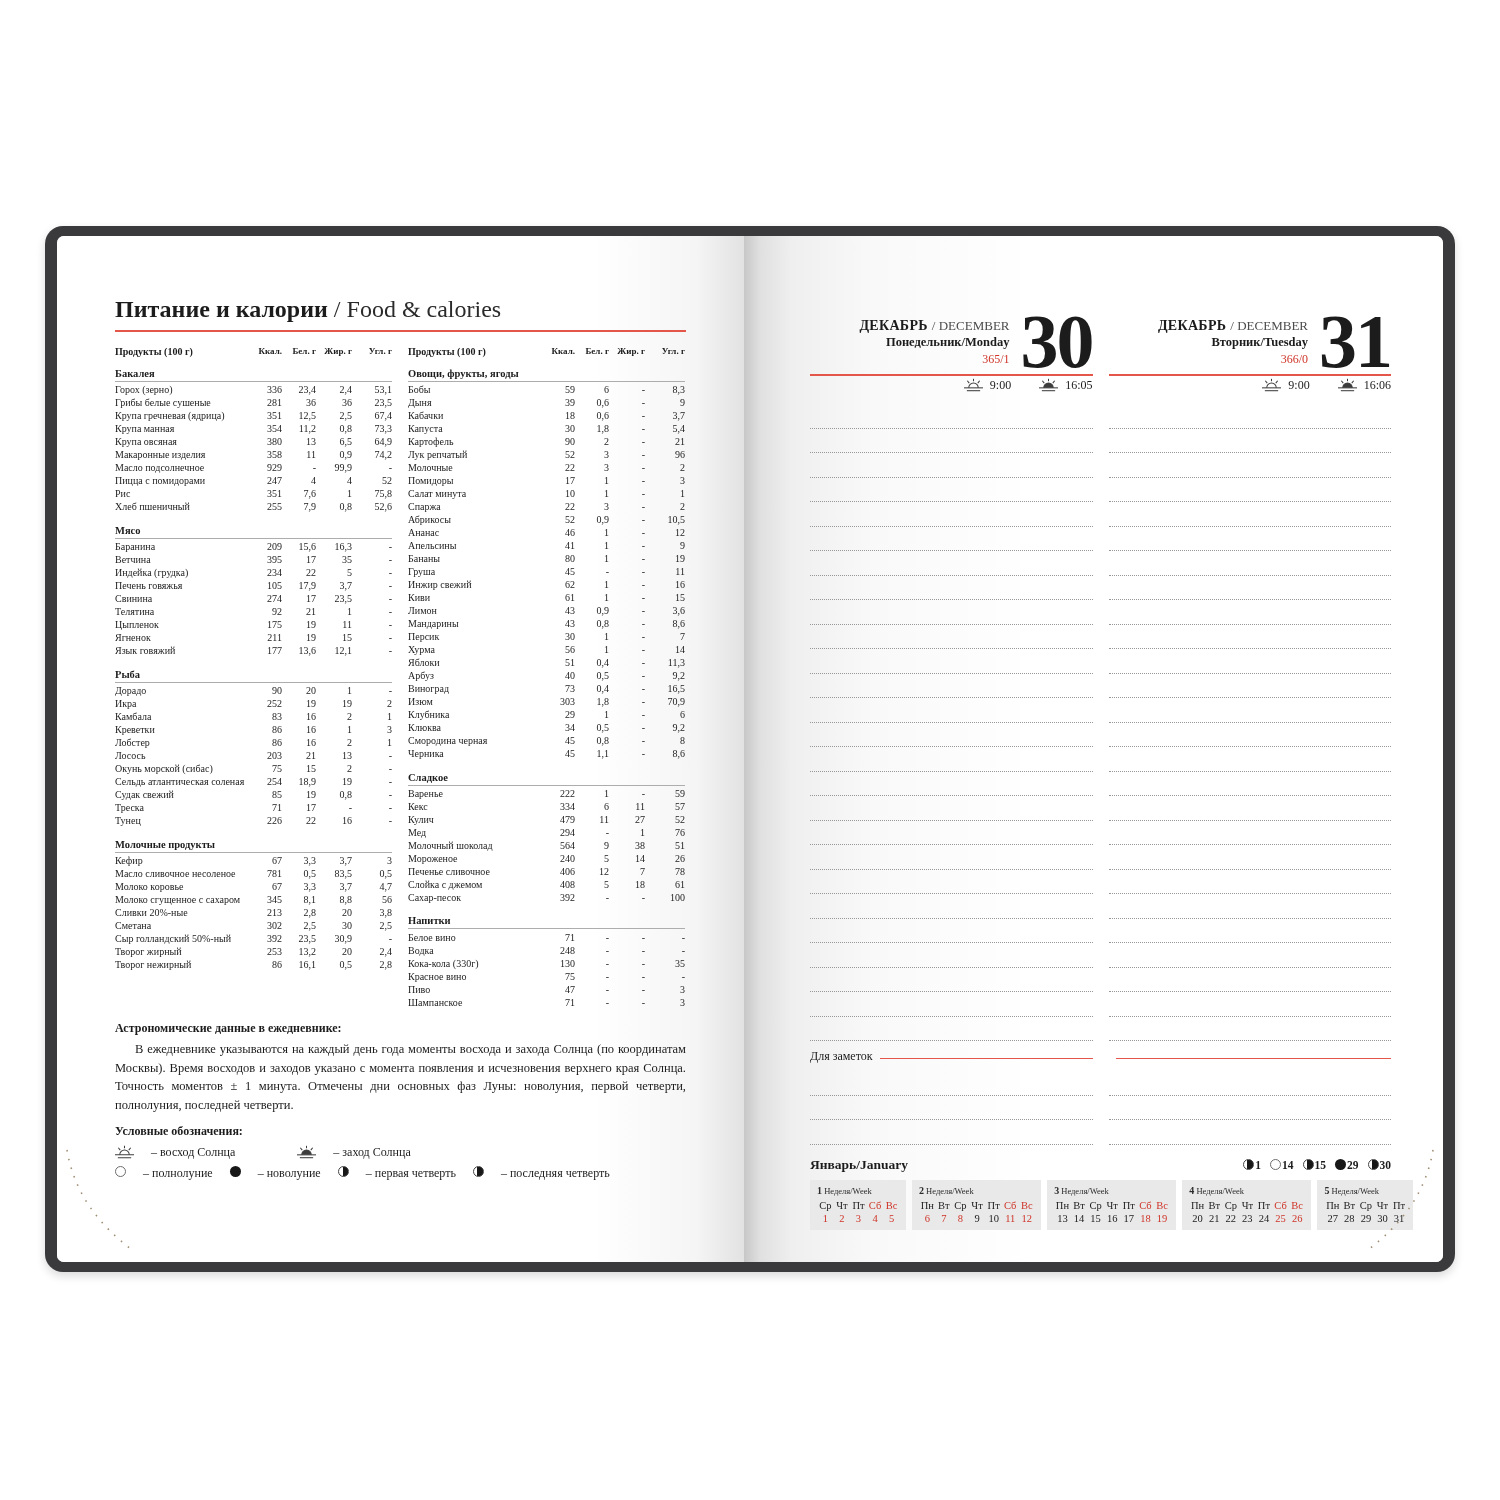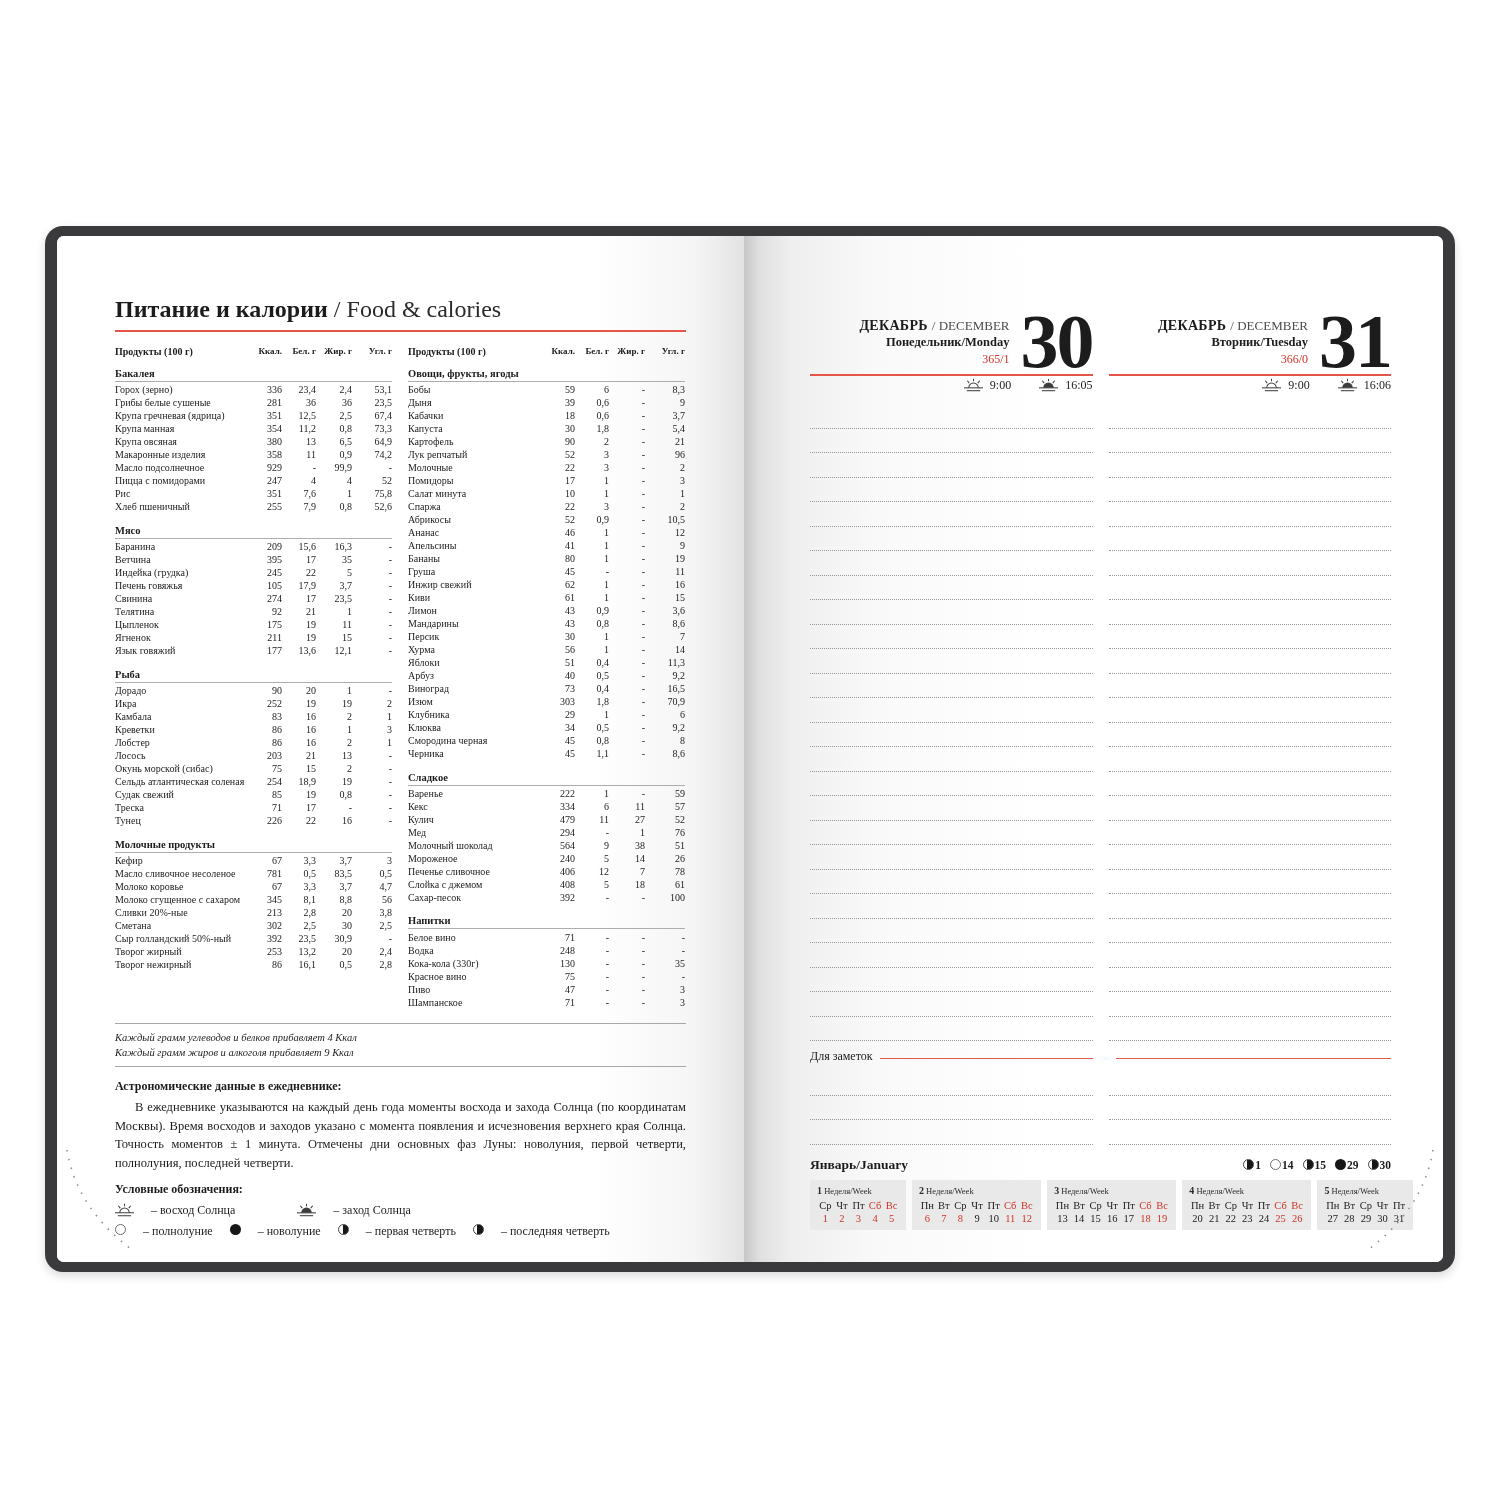--- a/index.html
+++ b/index.html
@@ -171,21 +171,21 @@
             </div>
             <div class="frow">
               <span>Ветчина</span>
               <span class="num">395</span>
               <span class="num">17</span>
               <span class="num">35</span>
               <span class="num">-</span>
             </div>
             <div class="frow">
               <span>Индейка (грудка)</span>
-              <span class="num">245</span>
+              <span class="num">234</span>
               <span class="num">22</span>
               <span class="num">5</span>
               <span class="num">-</span>
             </div>
             <div class="frow">
               <span>Печень говяжья</span>
               <span class="num">105</span>
               <span class="num">17,9</span>
               <span class="num">3,7</span>
               <span class="num">-</span>
@@ -683,24 +683,20 @@
             <div class="frow">
               <span>Шампанское</span>
               <span class="num">71</span>
               <span class="num">-</span>
               <span class="num">-</span>
               <span class="num">3</span>
             </div>
           </div>
     </div>
 
-    <div class="footblock">
-      <div>Каждый грамм углеводов и белков прибавляет 4 Ккал</div>
-      <div>Каждый грамм жиров и алкоголя прибавляет 9 Ккал</div>
-    </div>
 
     <div class="astro-h">Астрономические данные в ежедневнике:</div>
     <div class="astro-p">В ежедневнике указываются на каждый день года моменты восхода и захода Солнца (по координатам Москвы). Время восходов и заходов указано с момента появления и исчезновения верхнего края Солнца. Точность моментов ± 1 минута. Отмечены дни основных фаз Луны: новолуния, первой четверти, полнолуния, последней четверти.</div>
 
     <div class="legend-h">Условные обозначения:</div>
     <div class="leg-row">
       <svg class="sun-ic" width="19" height="14" viewBox="0 0 20 14">
             <line x1="10" y1="0.5" x2="10" y2="3"></line>
             <line x1="3.5" y1="2.5" x2="5.5" y2="5"></line>
             <line x1="16.5" y1="2.5" x2="14.5" y2="5"></line>

